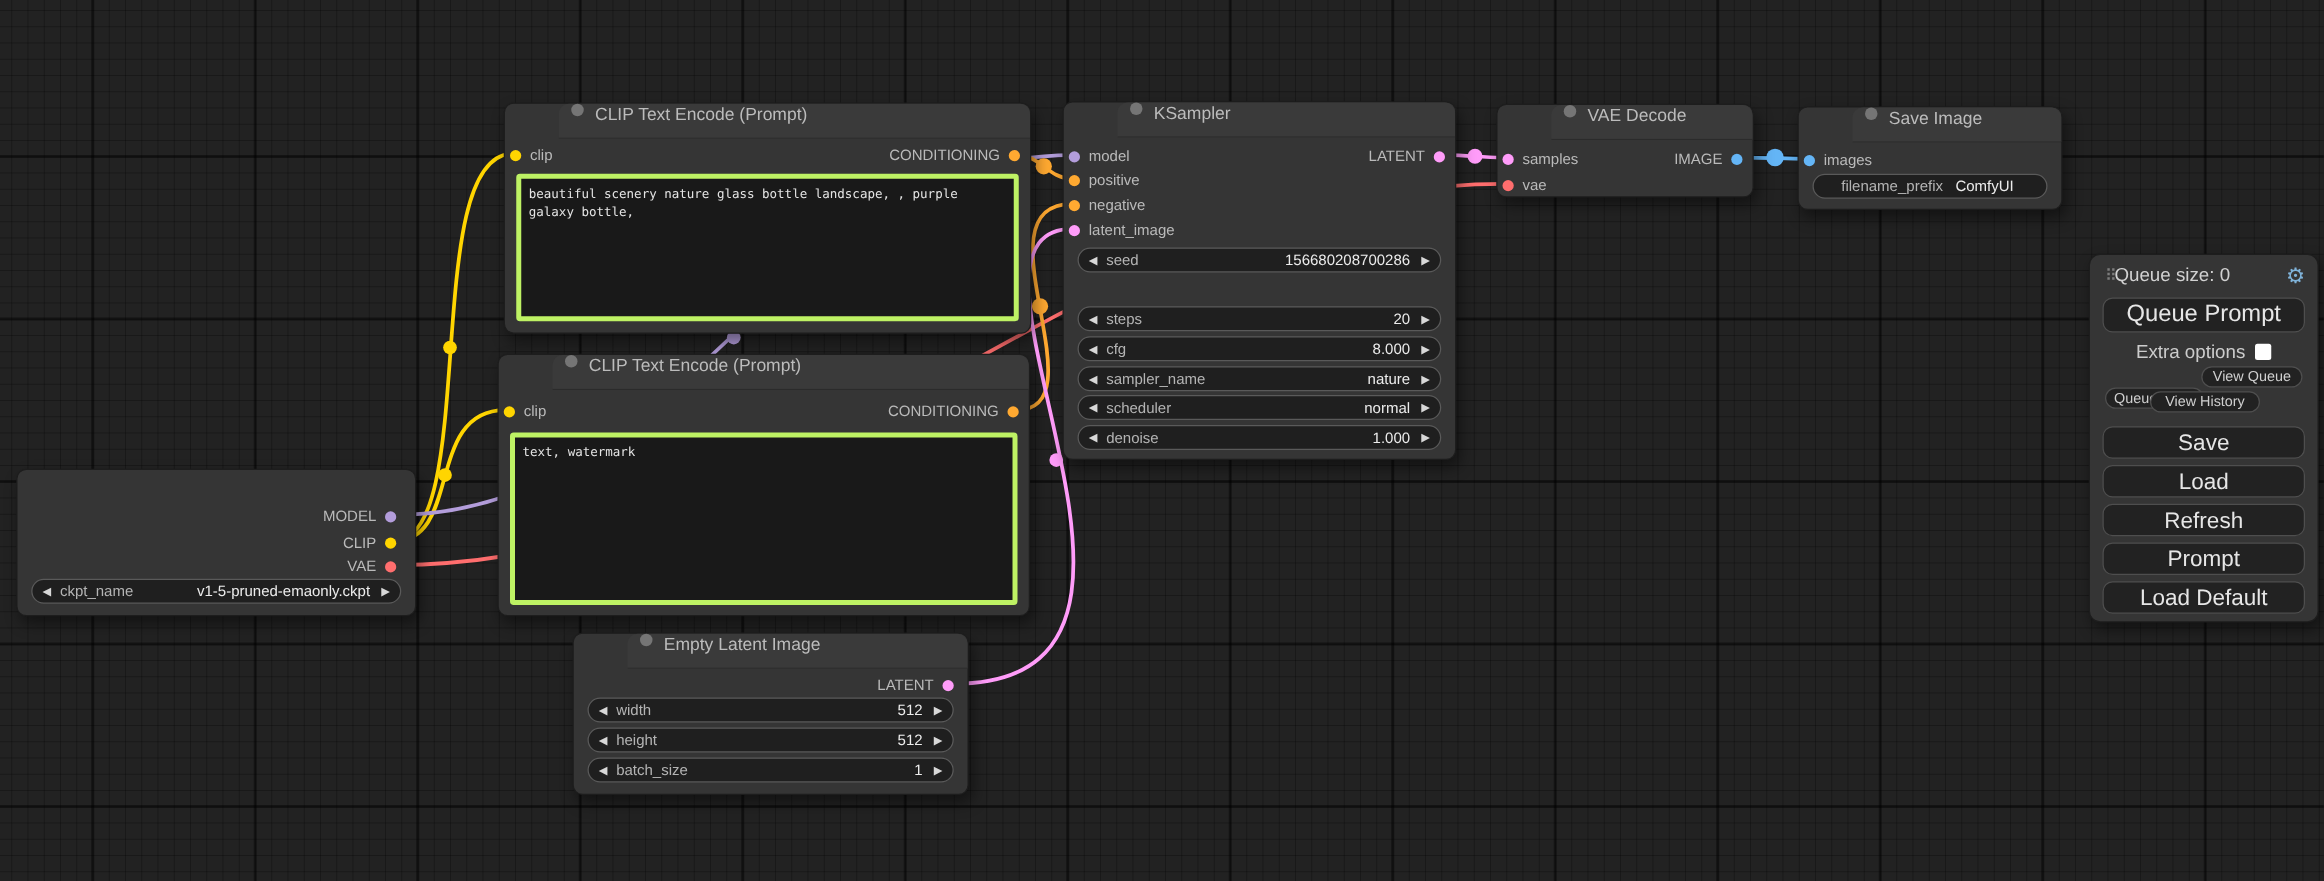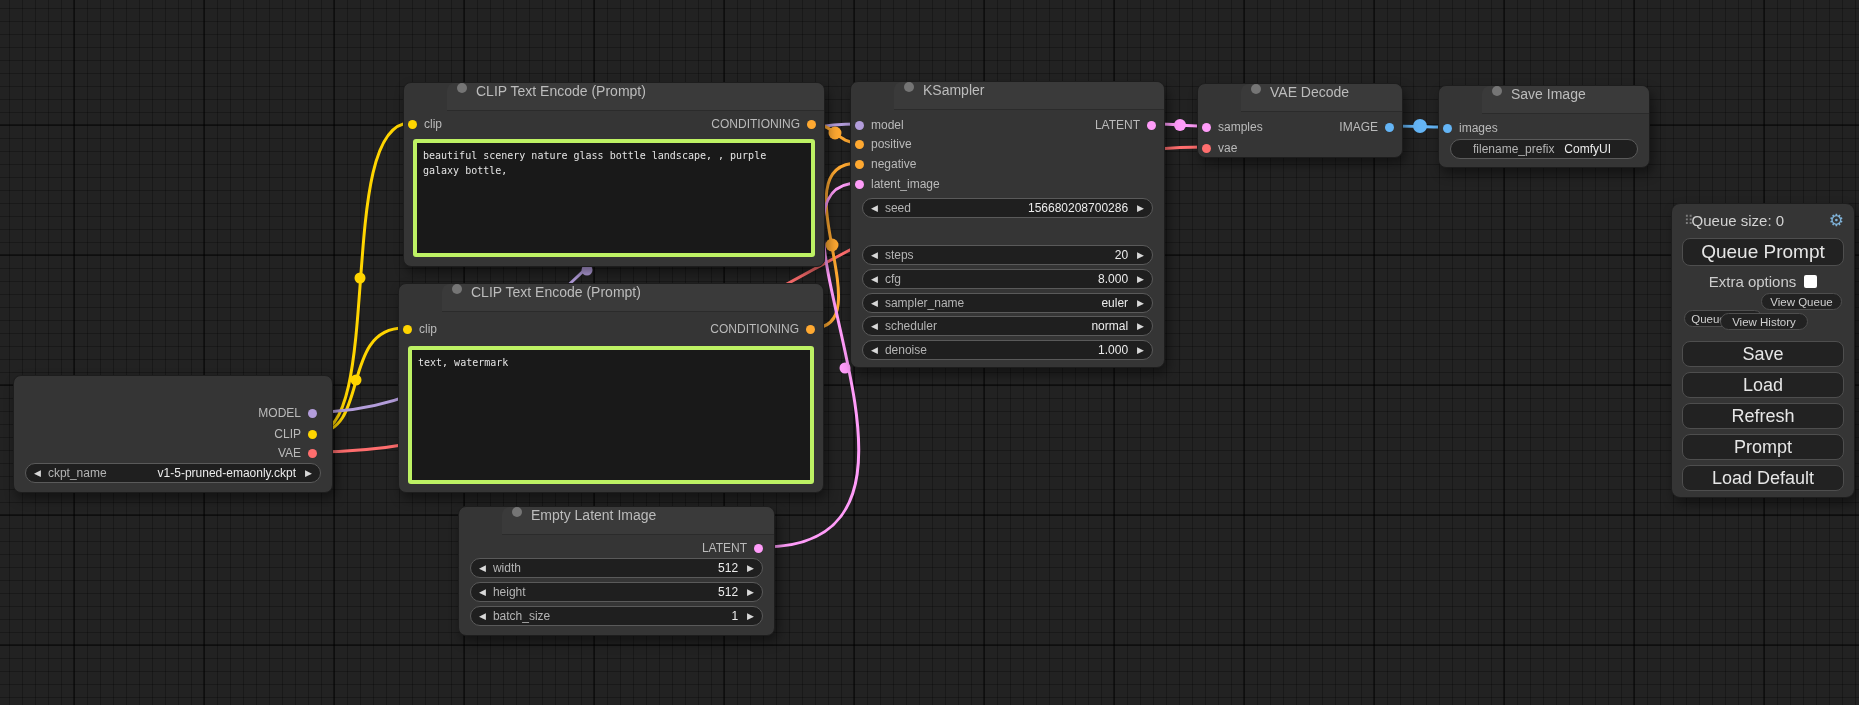--- a/index.html
+++ b/index.html
@@ -198,21 +198,21 @@
   </div>
   <div class="widget" style="top:187px;">
     <span class="warr">◀</span>
     <span class="wlabel">cfg</span>
     <span class="wvalue">8.000</span>
     <span class="warr">▶</span>
   </div>
   <div class="widget" style="top:211px;">
     <span class="warr">◀</span>
     <span class="wlabel">sampler_name</span>
-    <span class="wvalue">euler</span>
+    <span class="wvalue">nature</span>
     <span class="warr">▶</span>
   </div>
   <div class="widget" style="top:234px;">
     <span class="warr">◀</span>
     <span class="wlabel">scheduler</span>
     <span class="wvalue">normal</span>
     <span class="warr">▶</span>
   </div>
   <div class="widget" style="top:258px;">
     <span class="warr">◀</span>

